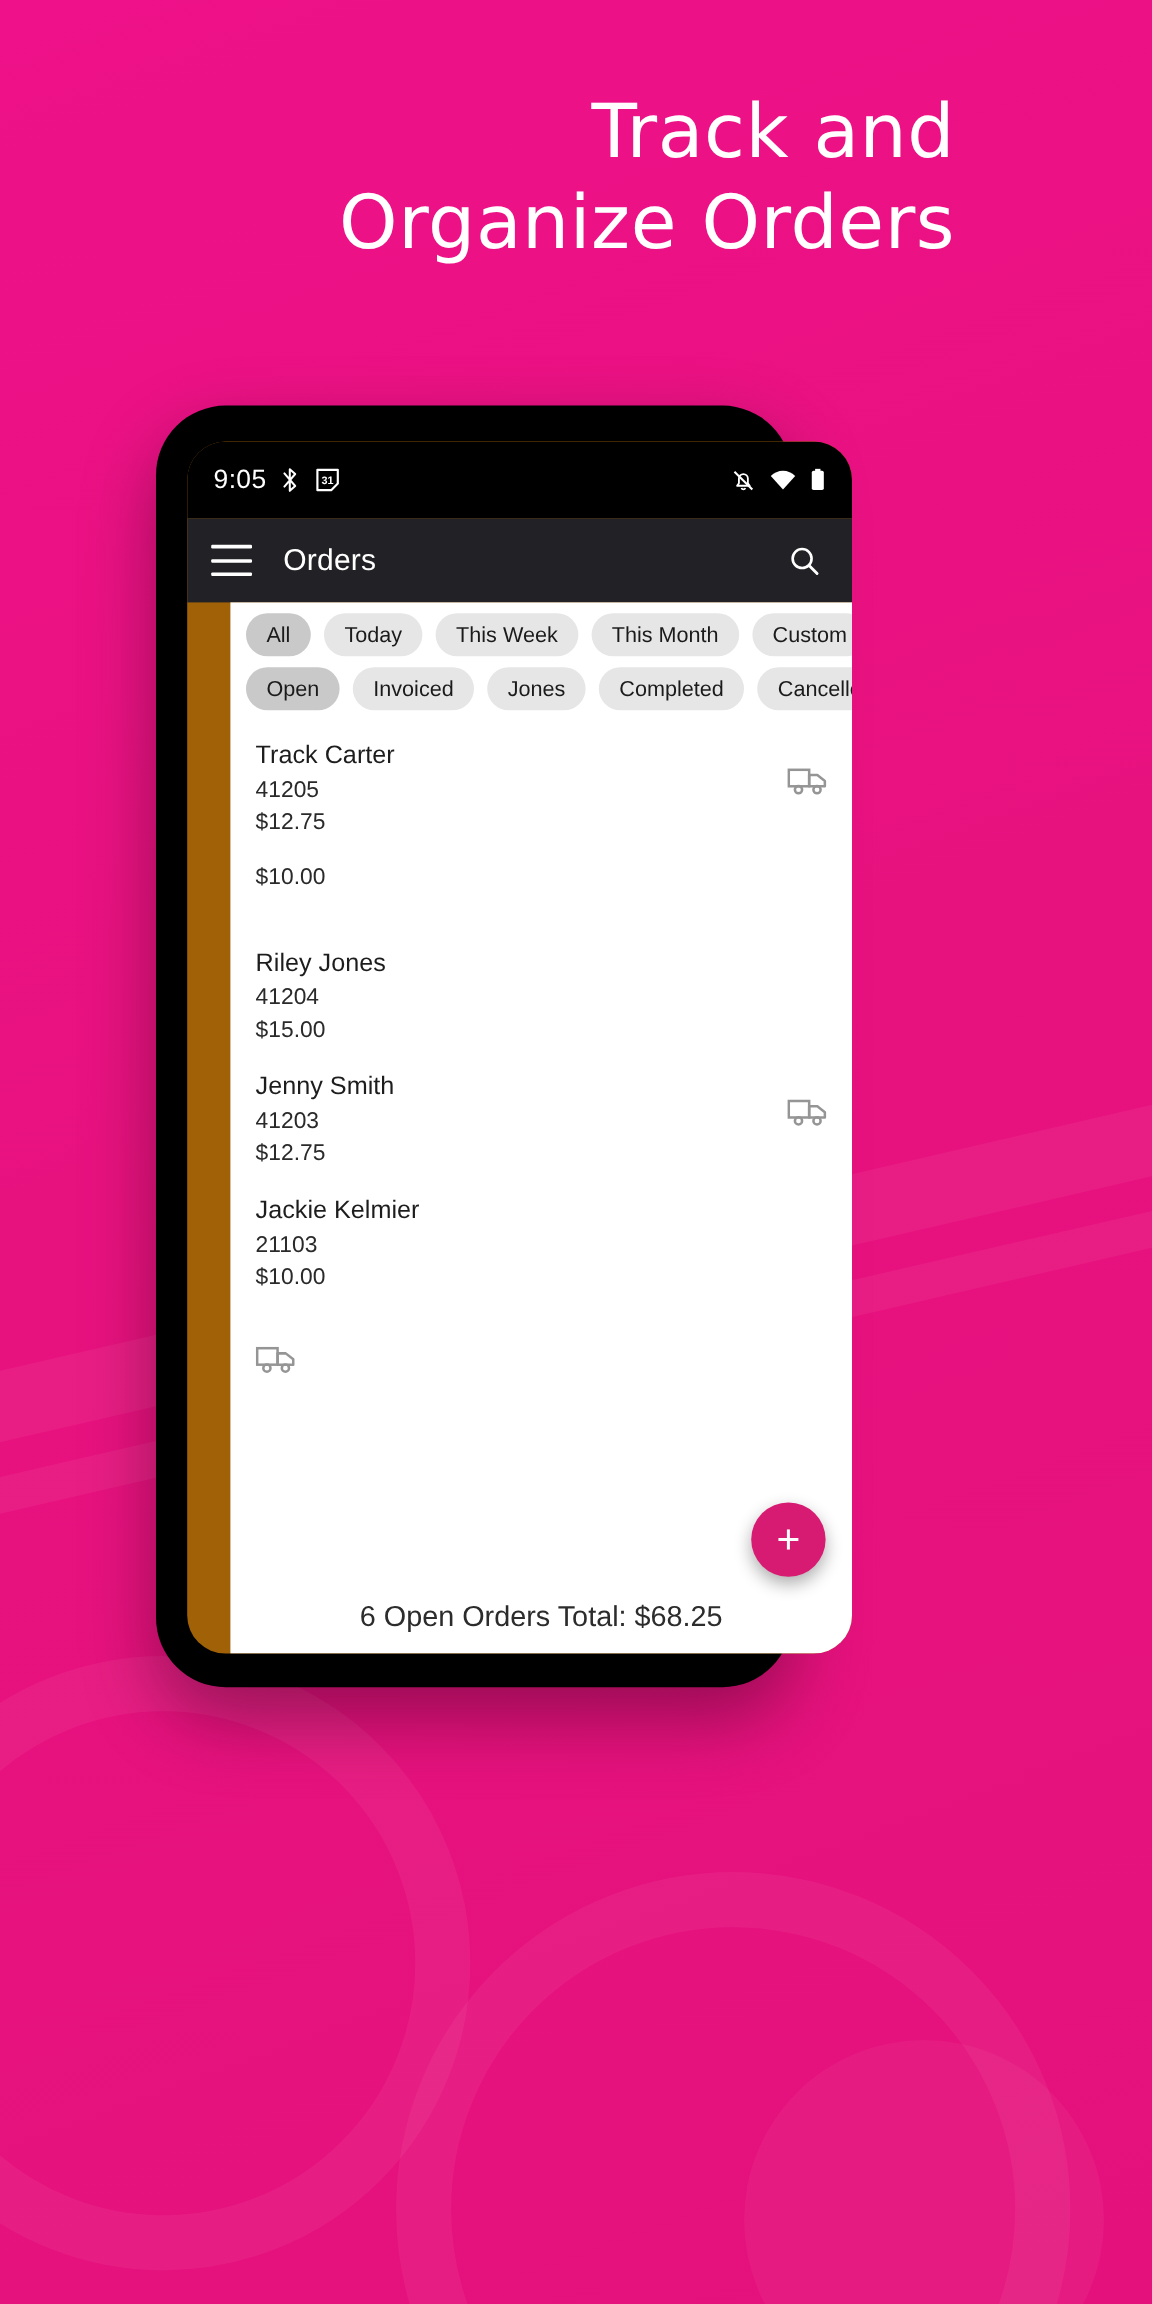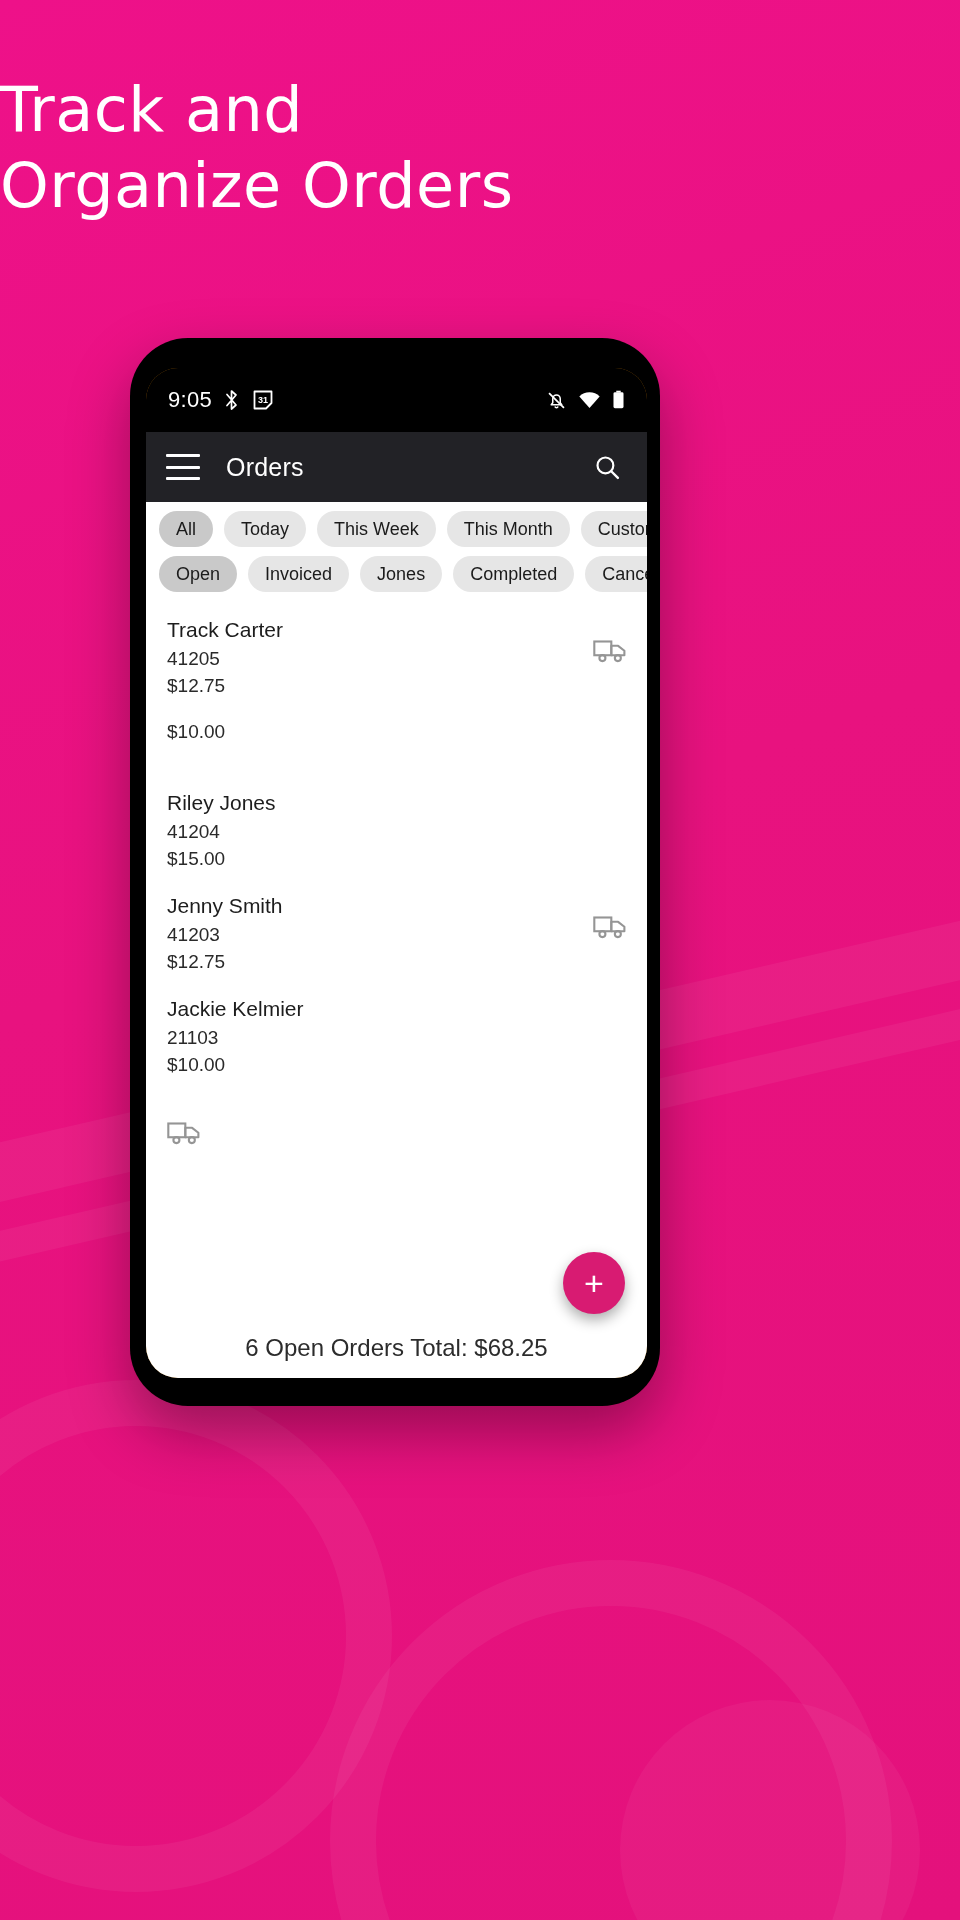--- a/index.html
+++ b/index.html
@@ -8,48 +8,48 @@
     font-family:"Liberation Sans", sans-serif;
     background:#ED1089;
   }
   
   #bg{position:absolute;inset:0;background:linear-gradient(160deg,#EE1189 0%,#E8127F 45%,#E4117C 100%);overflow:hidden;}
   .deco{position:absolute;border-radius:50%;background:rgba(255,255,255,0.045);}
   .deco-ring{position:absolute;border-radius:50%;border:46px solid rgba(255,255,255,0.05);}
   .deco-bar{position:absolute;background:rgba(255,255,255,0.05);}
 
   
-  #headline{position:absolute;top:72px;left:0;width:796px;text-align:left;
+  #headline{position:absolute;top:72px;left:0;width:796px;text-align:right;
     color:#ffffff;font-size:62px;line-height:1.22;font-weight:400;letter-spacing:0.5px;
     font-family:"DejaVu Sans", sans-serif;}
   #headline .ln{display:block;}
 
   
   #phone{position:absolute;left:130px;top:338px;width:530px;height:1068px;
     background:#000;border-radius:58px;box-shadow:0 26px 60px rgba(0,0,0,0.34);}
-  #screen{position:absolute;left:16px;top:30px;width:501px;height:1010px;
+  #screen{position:absolute;left:26px;top:30px;width:554px;height:1010px;
     background:#a16207;border-radius:32px;overflow:hidden;display:flex;flex-direction:column;}
 
   
   #statusbar{height:64px;flex:0 0 64px;background:#000;color:#fff;display:flex;align-items:center;
     padding:0 22px;box-sizing:border-box;}
   #sb-left{display:flex;align-items:center;gap:12px;}
   #sb-time{font-size:22px;font-weight:500;letter-spacing:0.3px;}
   #sb-right{margin-left:auto;display:flex;align-items:center;gap:11px;}
   .sicon{display:block;}
 
   
   #appbar{flex:0 0 70px;background:#222226;display:flex;align-items:center;padding:0 20px;box-sizing:border-box;}
   #appbar-title{color:#fff;font-size:25px;margin-left:26px;font-weight:400;letter-spacing:0.2px;}
   #search-btn{margin-left:auto;display:flex;align-items:center;justify-content:center;width:40px;height:40px;}
   #menu-btn{width:34px;height:26px;display:flex;flex-direction:column;justify-content:space-between;}
   #menu-btn i{display:block;height:3px;background:#fff;border-radius:1px;}
 
   
-  #appbody{flex:1 1 auto;background:#fff;display:flex;flex-direction:column;position:relative;overflow:hidden;}
+  #appbody{flex:1 1 auto;background:#fff;display:flex;flex-direction:column;position:relative;overflow:hidden;margin-left:36px;}
 
   .chiprow{display:flex;gap:11px;padding:9px 0 0 13px;overflow:hidden;flex:0 0 auto;}
   .chip{background:#E6E6E6;color:#1b1b1b;border-radius:20px;padding:9px 17px;font-size:18px;
         white-space:nowrap;line-height:1;}
   .chip.sel{background:#C9C9C9;}
 
   
   #orders{flex:1 1 auto;padding-top:14px;overflow:hidden;}
   .order{display:flex;align-items:flex-start;padding:9px 20px 9px 21px;box-sizing:border-box;}
   .o-main{flex:1 1 auto;}

